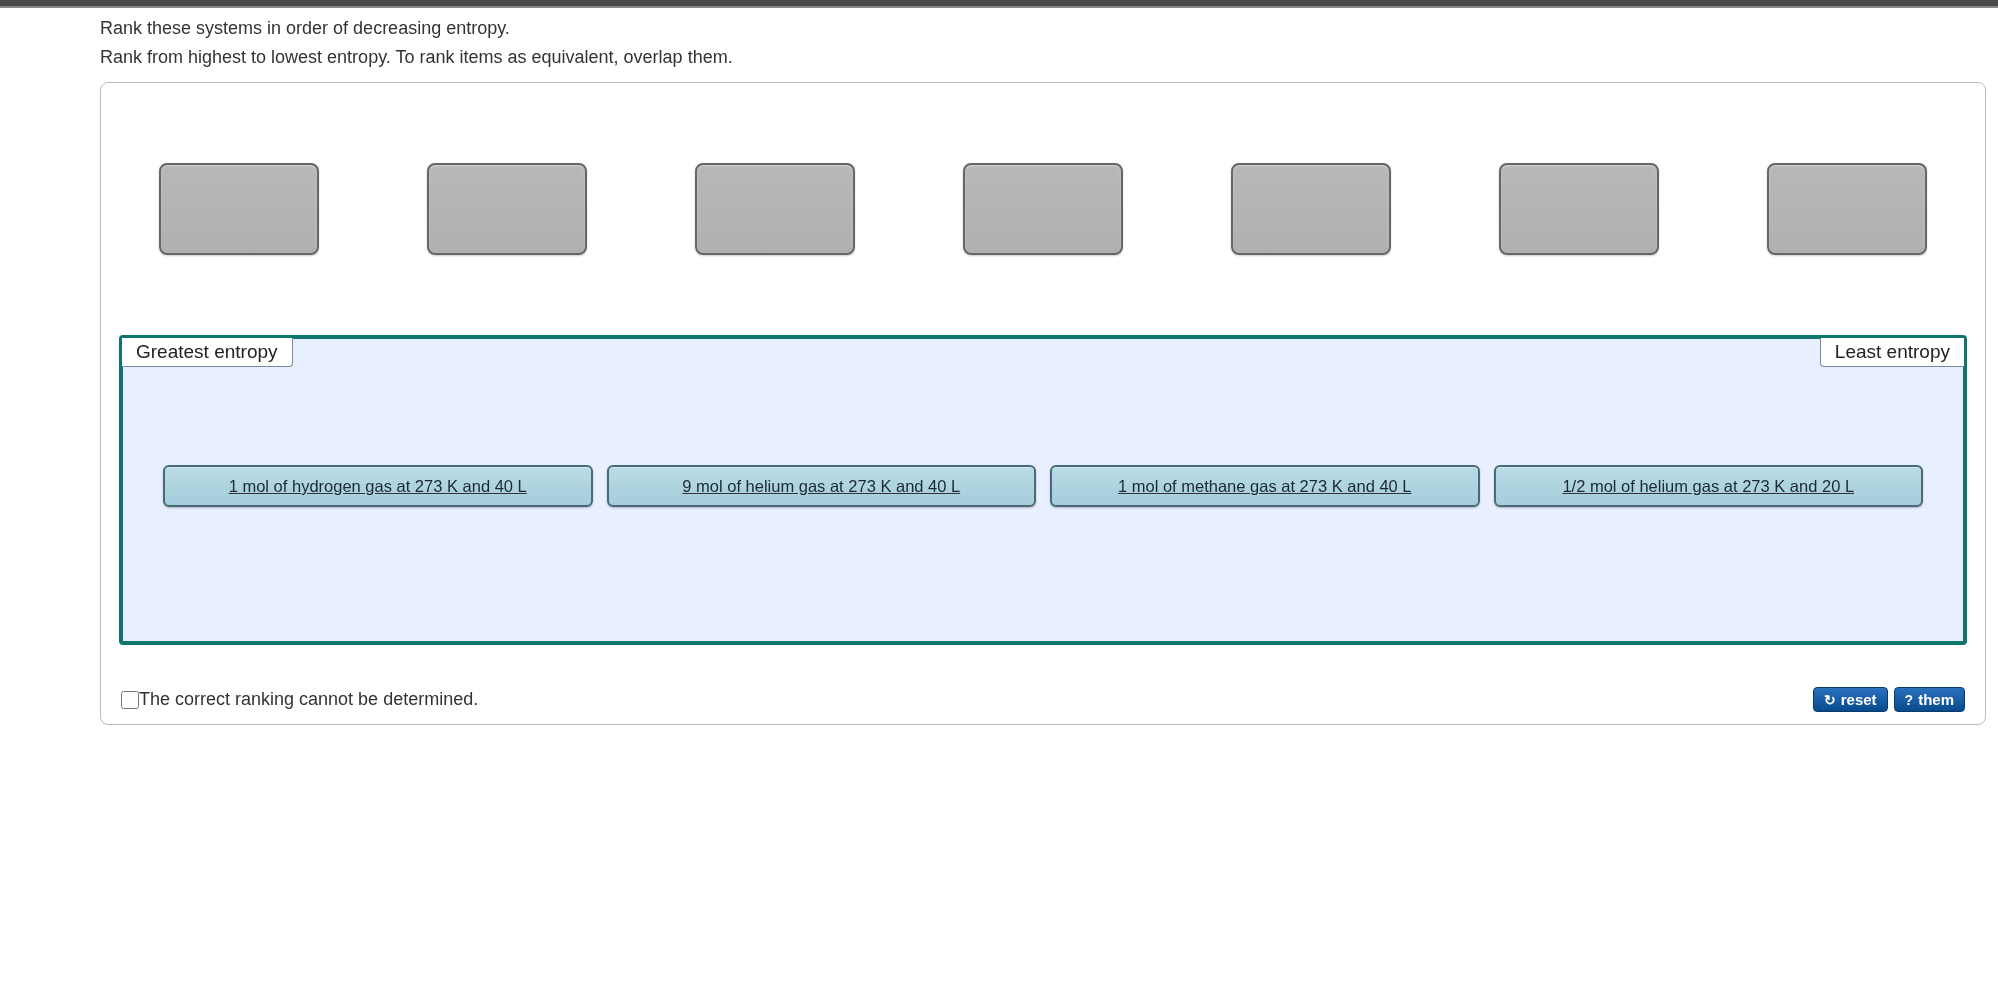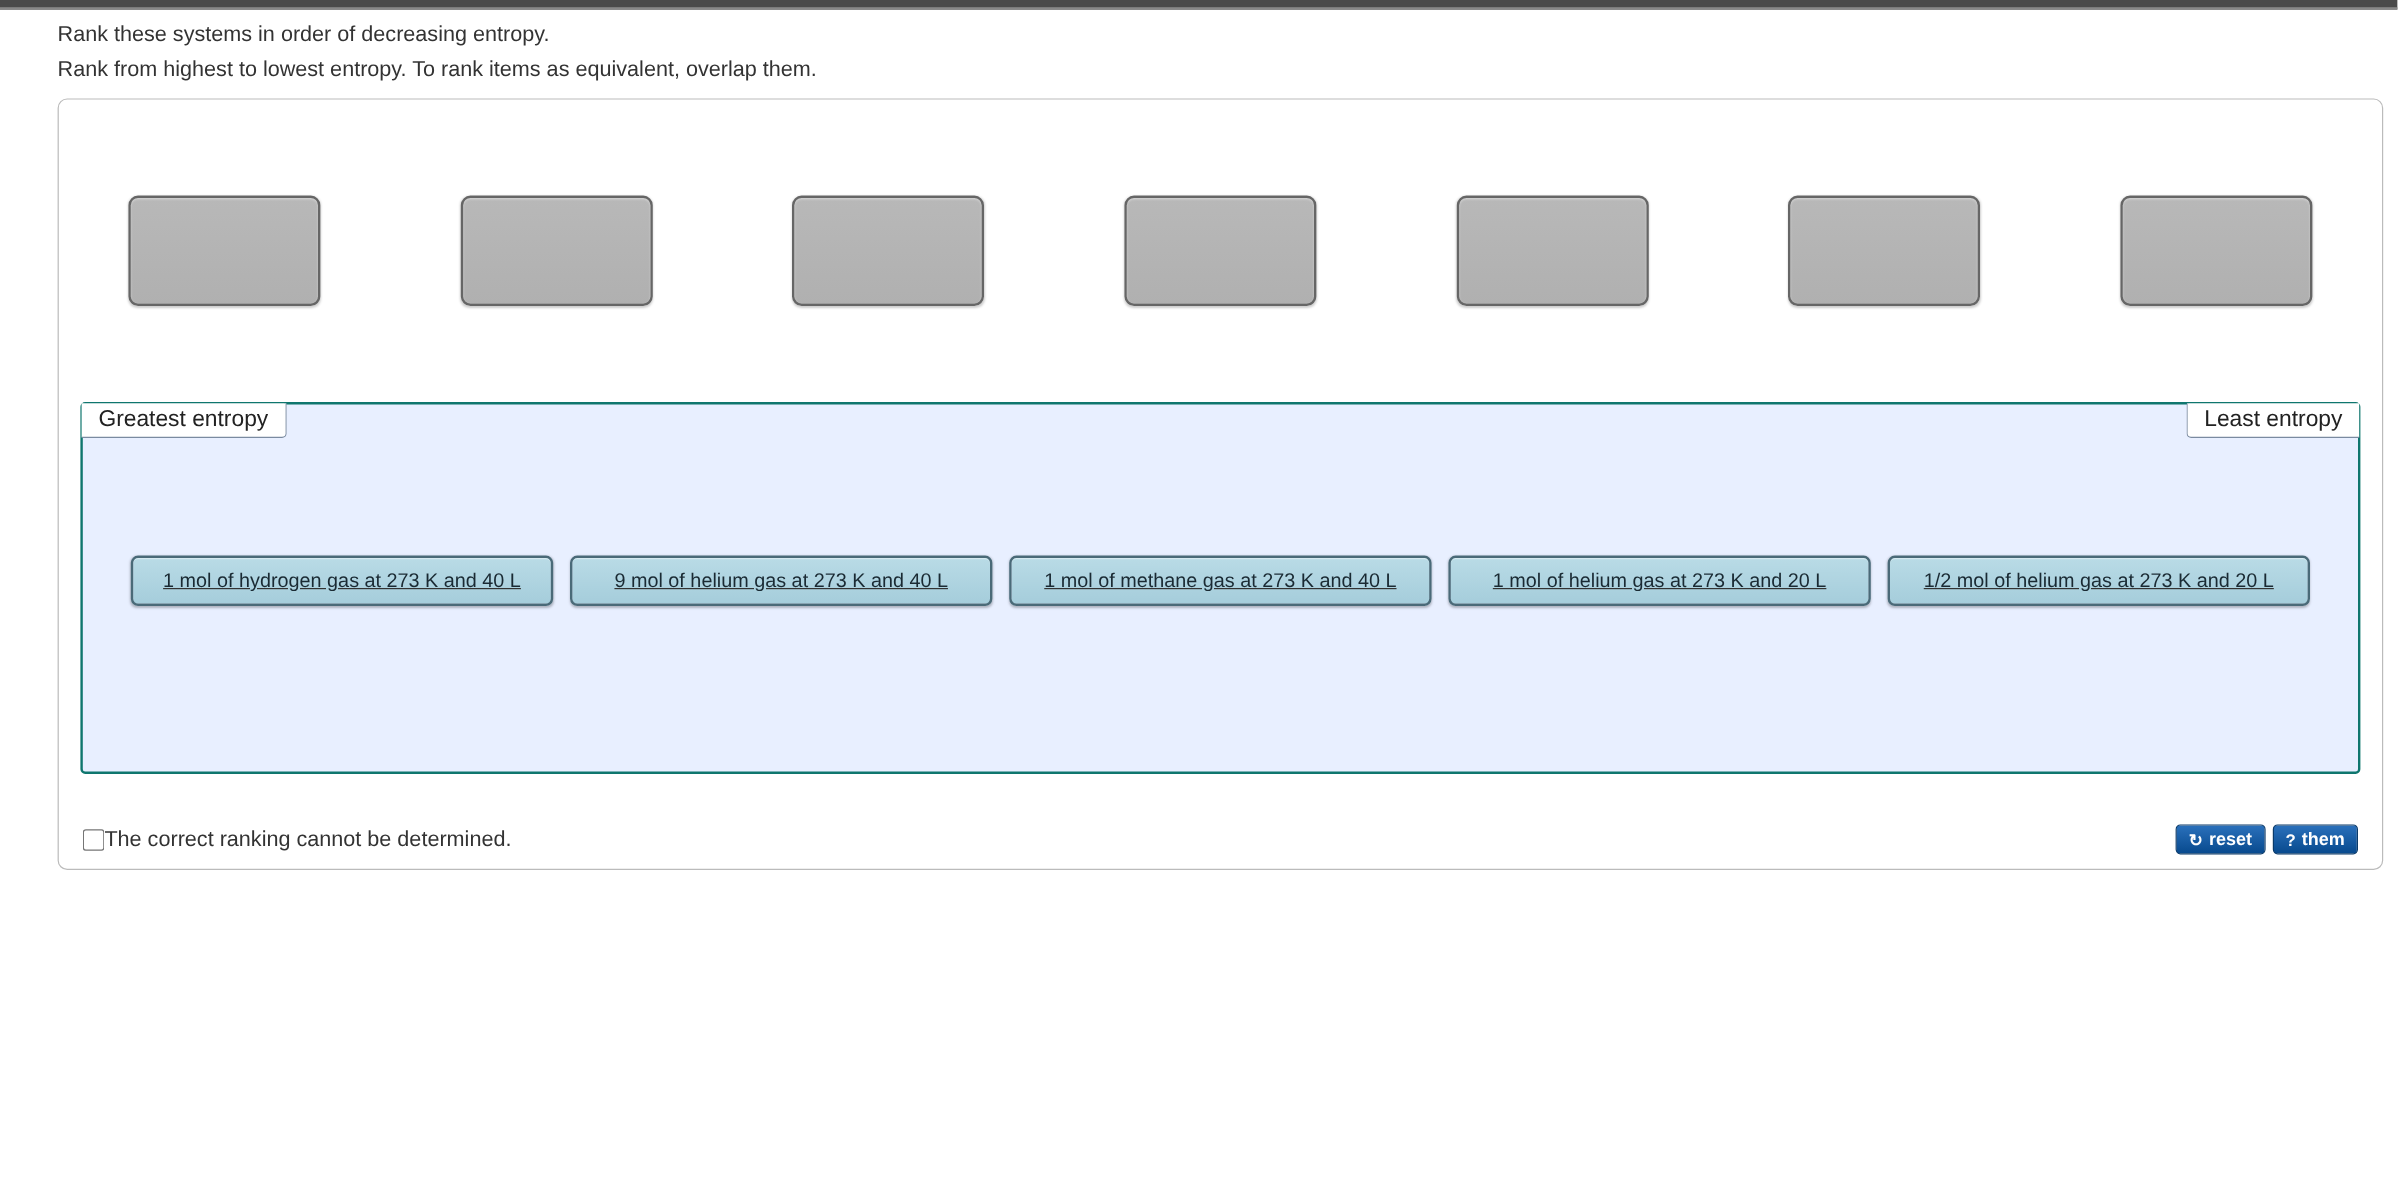--- a/index.html
+++ b/index.html
@@ -8,21 +8,21 @@
     background: #fff;
     color: #333;
     font-size: 18px;
   }
   .topbar {
     height: 8px;
     background: #4a4a4a;
     border-bottom: 2px solid #888;
   }
   .container {
-    padding: 10px 12px 20px 48px;
+    padding: 10px 12px 20px 100px;
   }
   .instruction-line {
     margin-bottom: 8px;
     color: #333;
   }
   .bold { font-weight: normal; }
   .panel {
     border: 1px solid #bbb;
     border-radius: 8px;
     margin-top: 14px;
@@ -38,21 +38,21 @@
   .drop-slot {
     flex: 1;
     height: 92px;
     max-width: 160px;
     background: linear-gradient(#b8b8b8, #b0b0b0);
     border: 2px solid #666;
     border-radius: 8px;
     box-shadow: inset 0 1px 2px rgba(255,255,255,0.4), 0 1px 2px rgba(0,0,0,0.2);
   }
   .rank-area {
-    border: 2px solid #0f766e;
+    border: 4px solid #0f766e;
     border-radius: 4px;
     background: #e8efff;
     margin-top: 40px;
     position: relative;
     padding-top: 26px;
     min-height: 310px;
   }
   .rank-label {
     position: absolute;
     top: -1px;
@@ -152,21 +152,20 @@
     </div>
 
     <div class="rank-area">
       <div class="rank-label left">Greatest entropy</div>
       <div class="rank-label right">Least entropy</div>
 
       <div class="items-row">
         <div class="item">1 mol of hydrogen gas at 273 K and 40 L</div>
         <div class="item">9 mol of helium gas at 273 K and 40 L</div>
         <div class="item">1 mol of methane gas at 273 K and 40 L</div>
-        <div class="item">1 mol of helium gas at 273 K and 20 L</div>
         <div class="item">1/2 mol of helium gas at 273 K and 20 L</div>
       </div>
     </div>
 
     <div class="bottom-row">
       <label class="cb-wrap">
         <input type="checkbox" style="">
         <span>The correct ranking cannot be determined.</span>
       </label>
       <div class="btns">

